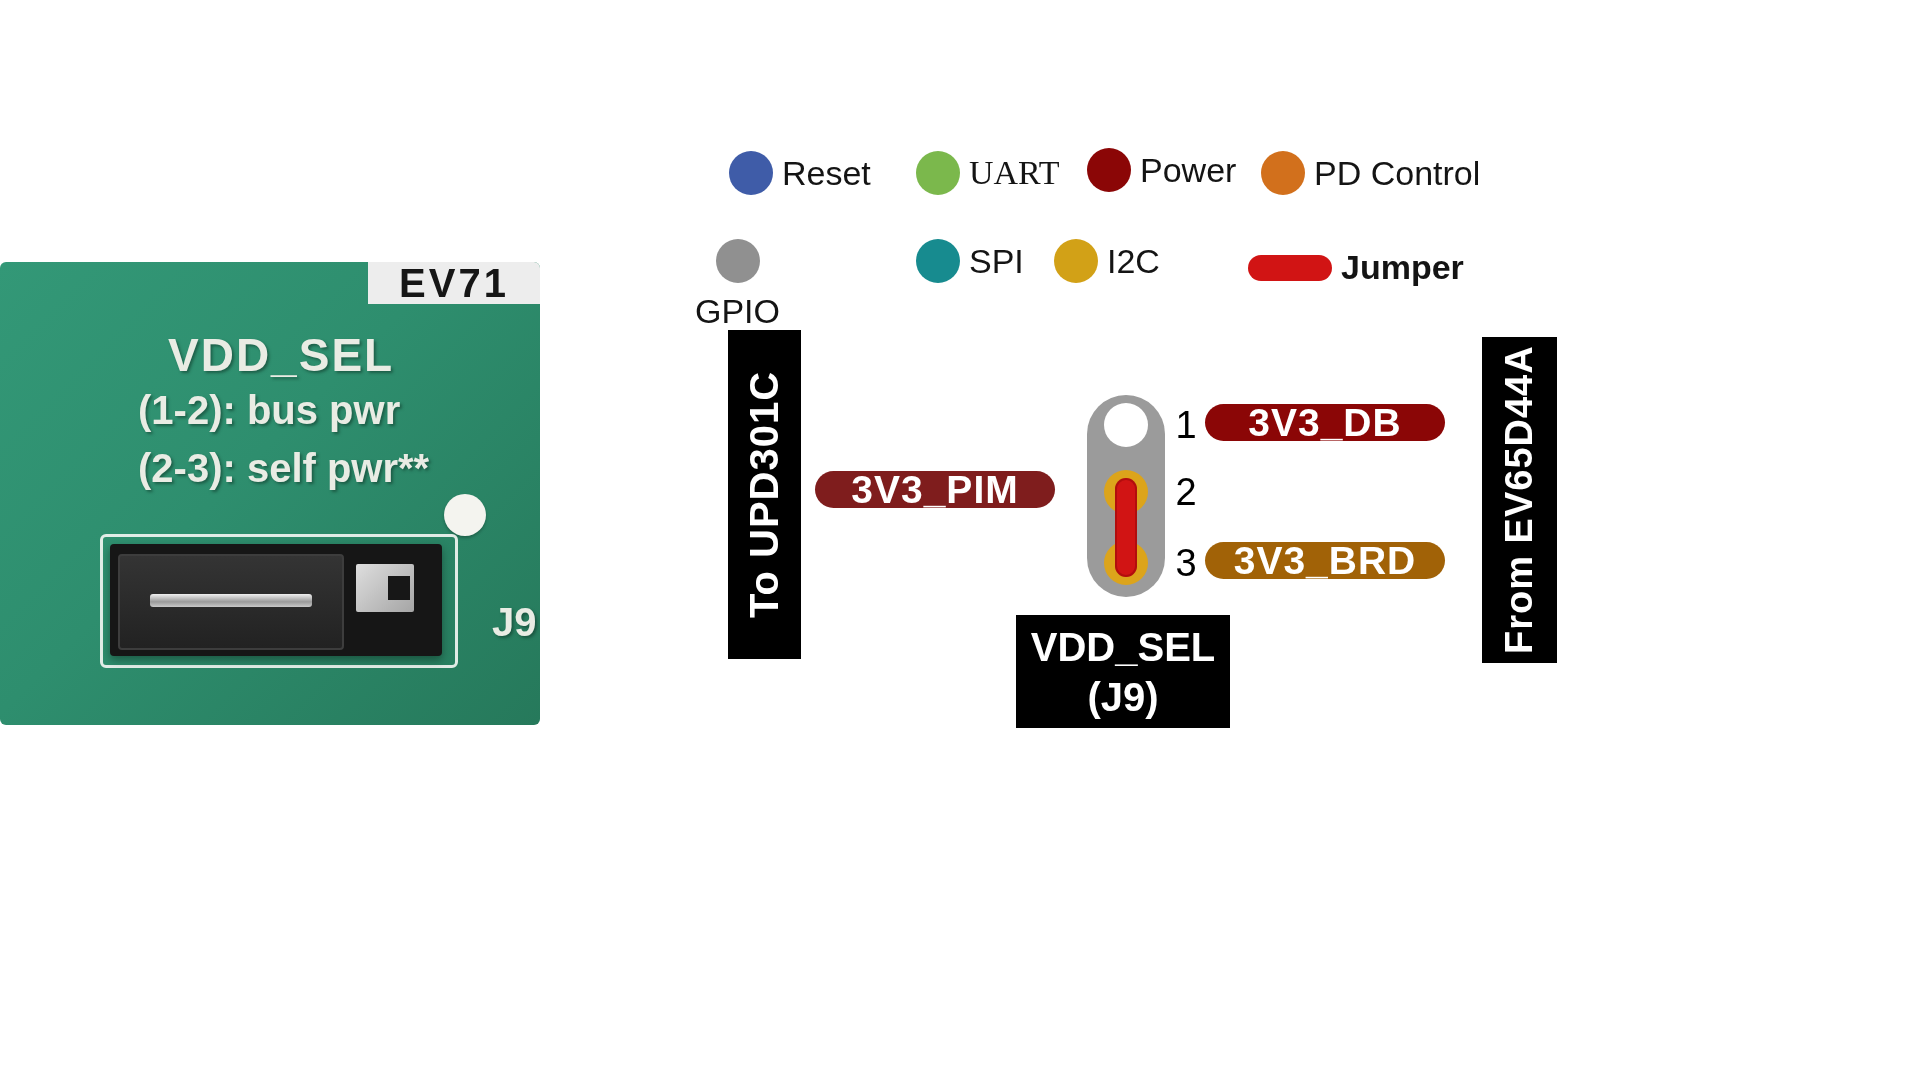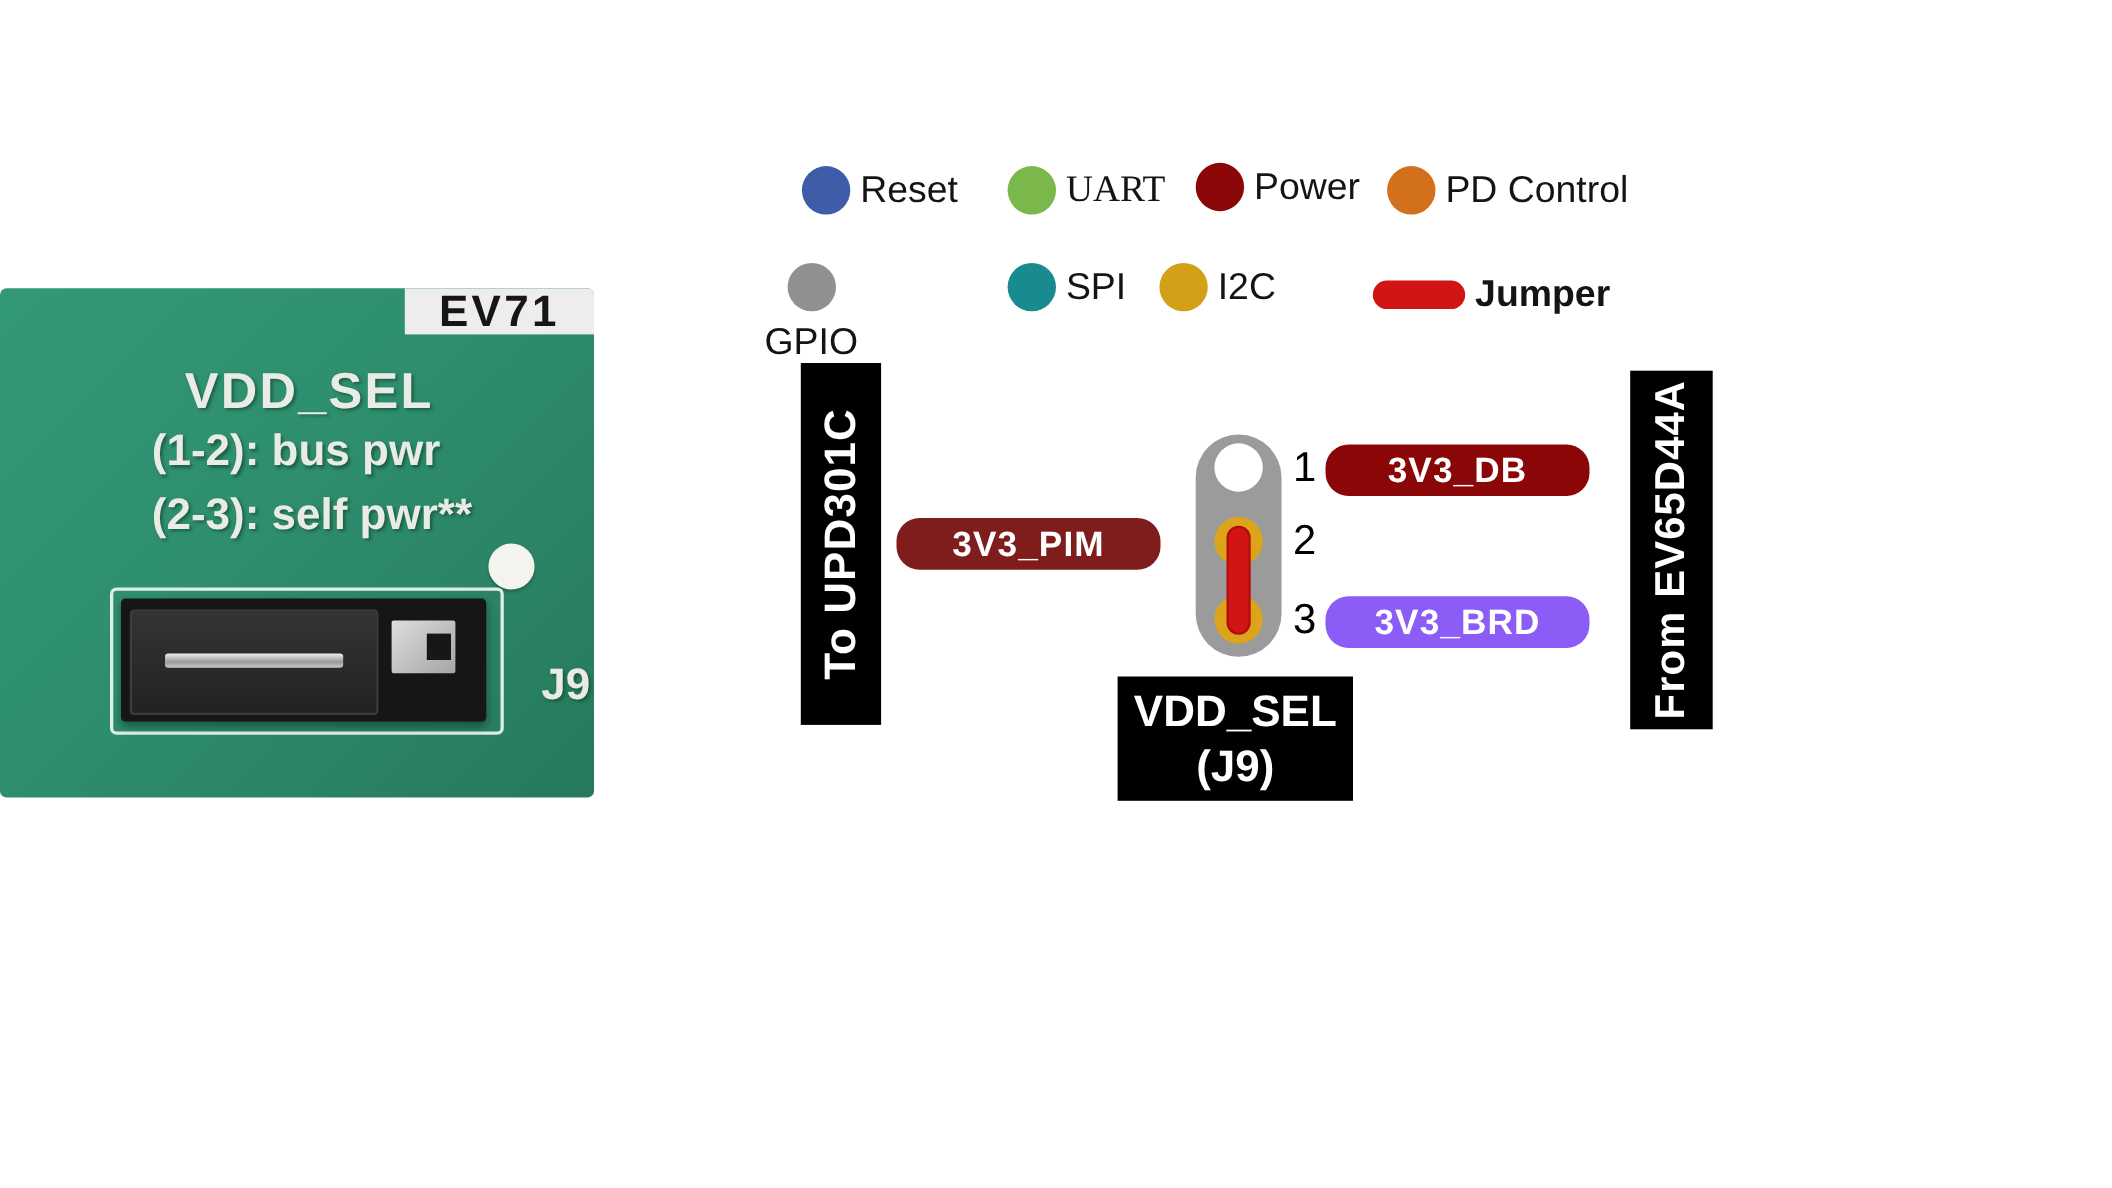--- a/index.html
+++ b/index.html
@@ -75,23 +75,23 @@
   .vbar{
     position:absolute;background:#000;color:#fff;font-weight:bold;
     display:flex;align-items:center;justify-content:center;
     writing-mode:vertical-rl;transform:rotate(180deg);
     letter-spacing:1px;
   }
   .vbar-left{left:728px;top:330px;width:73px;height:329px;font-size:40px;}
   .vbar-right{left:1482px;top:337px;width:75px;height:326px;font-size:38px;}
 
   .net-pill{
-    position:absolute;height:47px;width:240px;border-radius:21px;
+    position:absolute;height:37px;width:240px;border-radius:21px;
     display:flex;align-items:center;justify-content:center;
-    color:#fff;font-weight:bold;font-size:32px;letter-spacing:1px;text-align:right;
+    color:#fff;font-weight:bold;font-size:39px;letter-spacing:1px;text-align:right;
   }
   .pill-pim{left:815px;top:471px;}
   .pill-db{left:1205px;top:404px;}
   .pill-brd{left:1205px;top:542px;}
 
   .connector{
     position:absolute;left:1087px;top:395px;width:78px;height:202px;border-radius:39px;
   }
   .pin{position:absolute;left:17px;width:44px;height:44px;border-radius:50%;}
   .pin-1{top:8px;background:#ffffff;}
@@ -172,21 +172,21 @@
   <div class="legend-item li-7">
     <span class="swatch-pill" style="background: rgb(209, 20, 20);"></span>
     <span>Jumper</span>
   </div>
 
   <div class="vbar vbar-left">To UPD301C</div>
   <div class="vbar vbar-right">From EV65D44A</div>
 
   <div class="net-pill pill-pim" style="background: #7f1d1d;">3V3_PIM</div>
   <div class="net-pill pill-db" style="background: rgb(139, 6, 6);">3V3_DB</div>
-  <div class="net-pill pill-brd" style="background: #8b5cf6;">3V3_BRD</div>
+  <div class="net-pill pill-brd" style="background: #a16207;">3V3_BRD</div>
 
   <div class="connector" style="background: rgb(155, 155, 155);">
     <div class="pin pin-1"></div>
     <div class="pin pin-2" style="background: rgb(220, 164, 27);"></div>
     <div class="pin pin-3" style="background: rgb(220, 164, 27);"></div>
     <div class="jumper-bar" style="background: rgb(209, 20, 20);"></div>
   </div>
 
   <div class="pin-num num-1">1</div>
   <div class="pin-num num-2">2</div>

